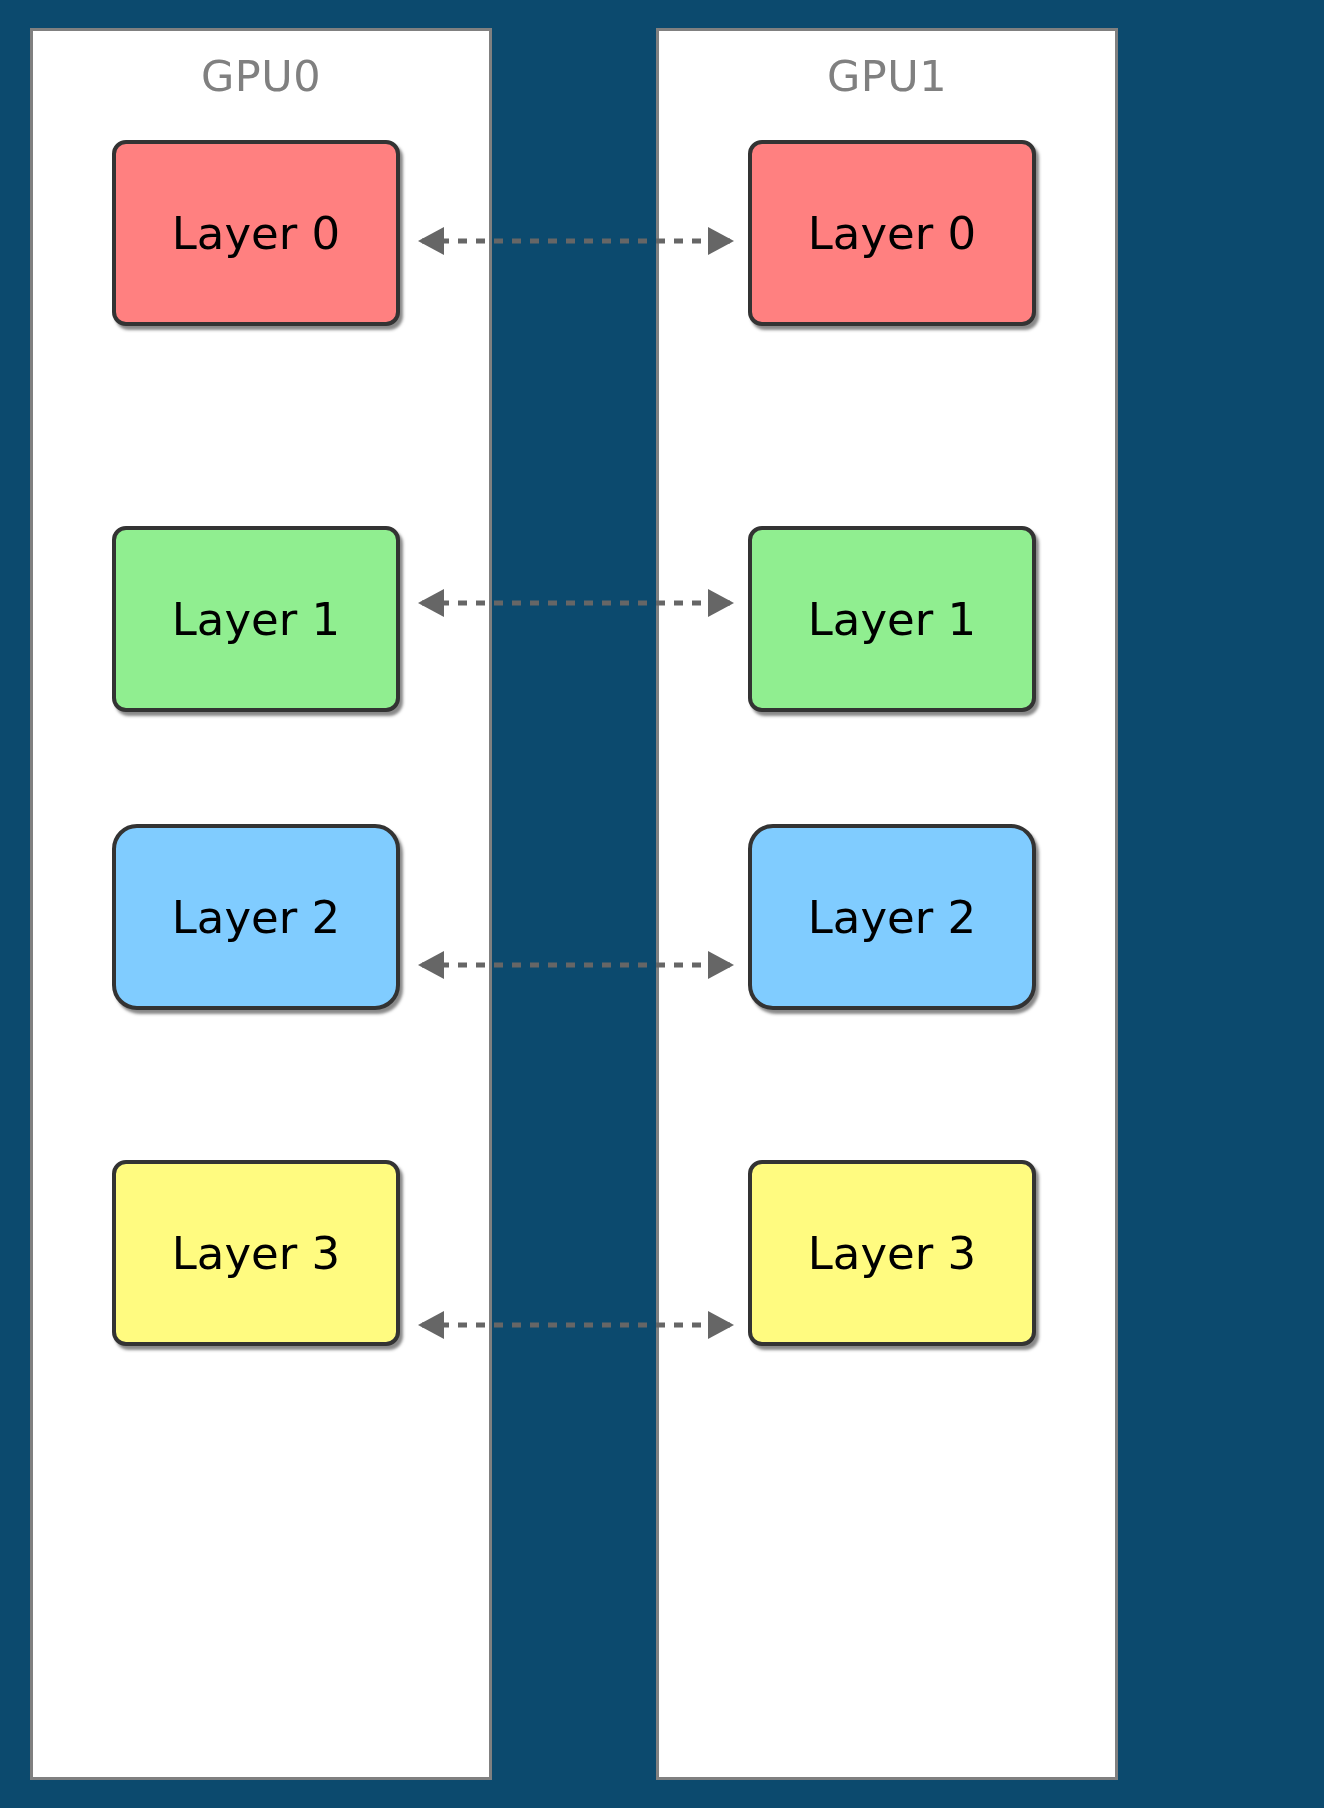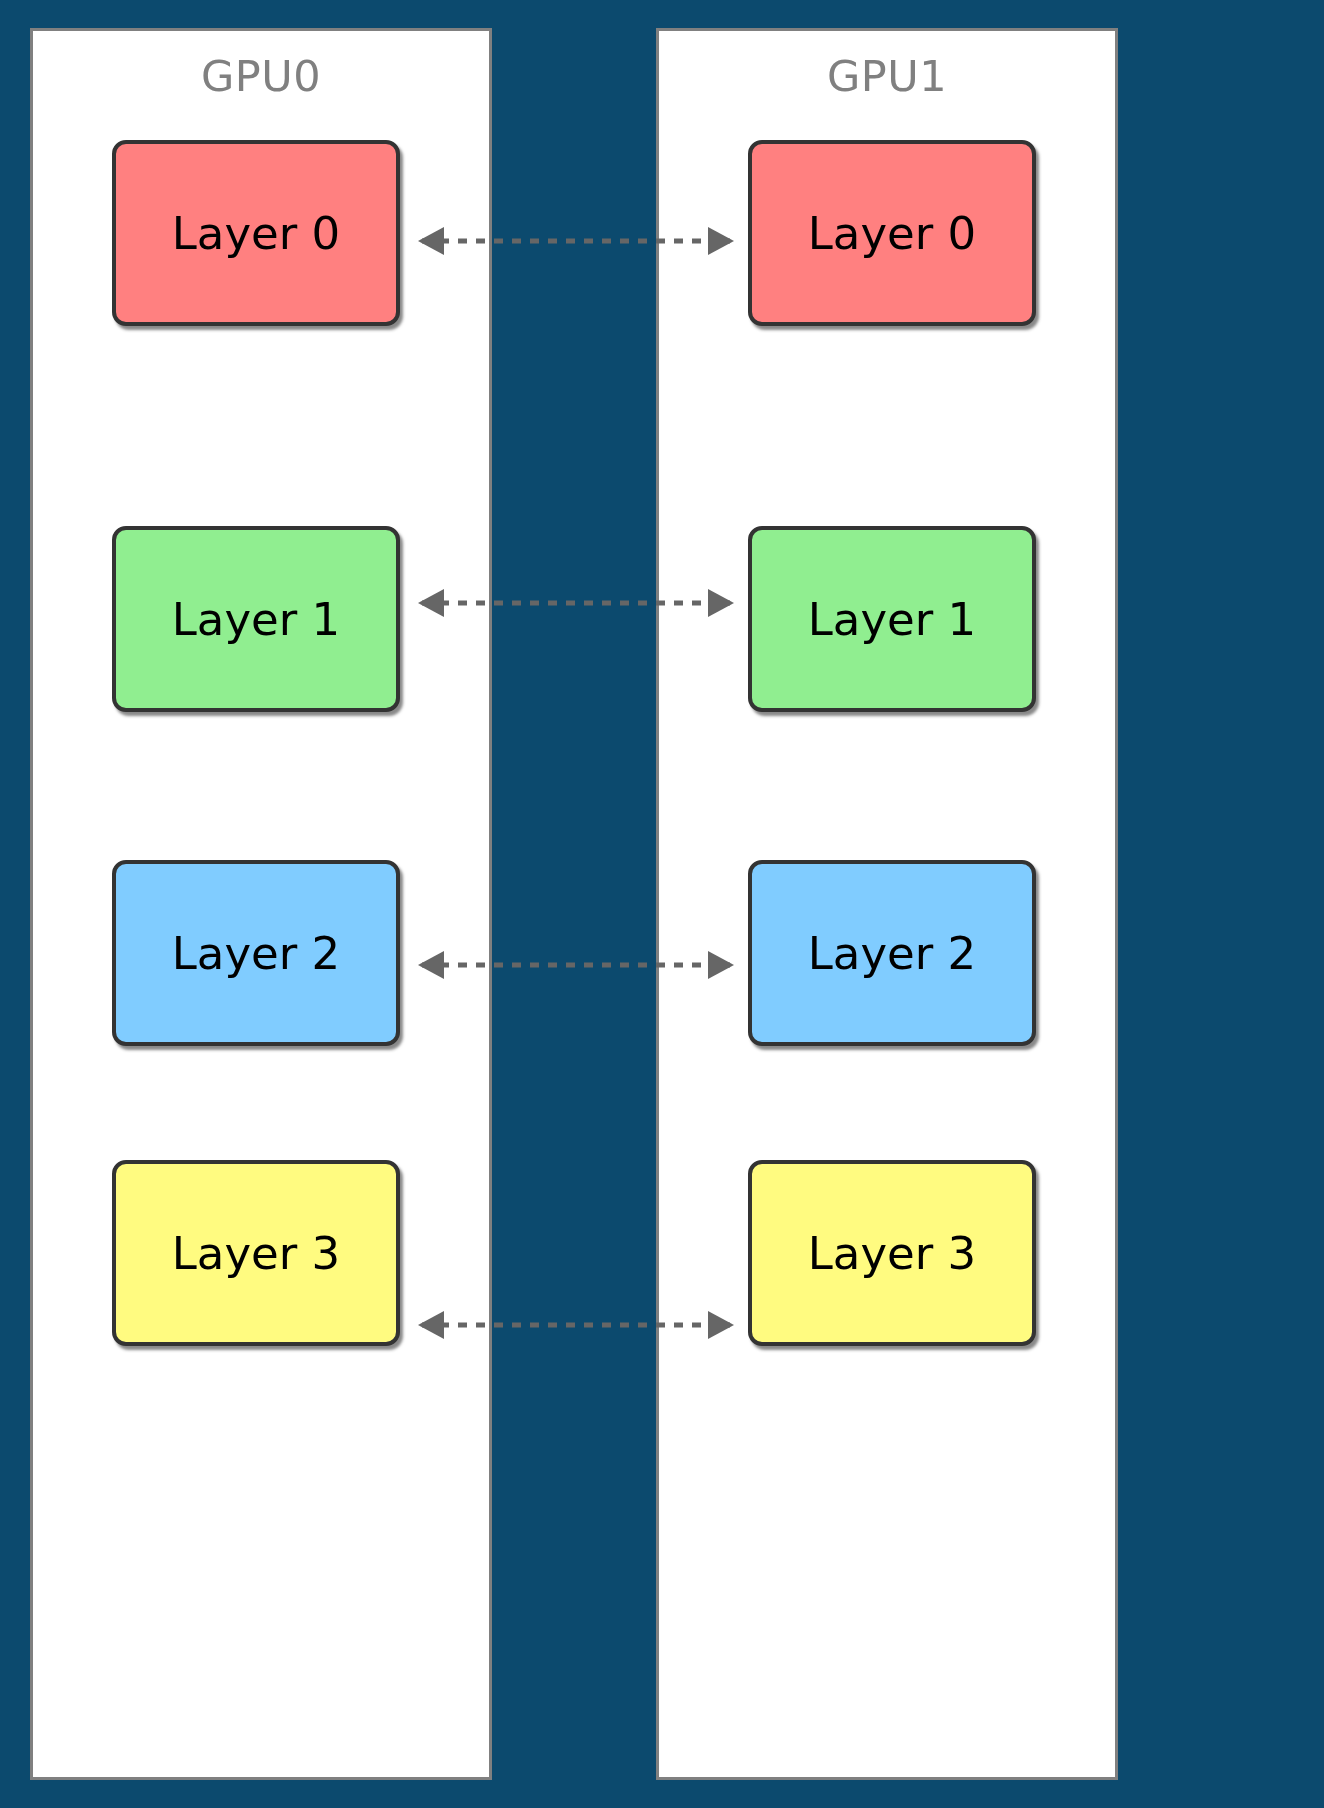--- a/index.html
+++ b/index.html
@@ -55,21 +55,21 @@
     font-size: 45px;
     color: #000000;
     box-shadow: 3px 4px 3px rgba(40,40,40,0.55);
     white-space: nowrap;
   }
   .col-left  { left: 112px; }
   .col-right { left: 748px; }
 
   .row-0 { top: 140px; }
   .row-1 { top: 526px; }
-  .row-2 { top: 860px; }
+  .row-2 { top: 824px; border-radius: 25px; }
   .row-3 { top: 1160px; }
 
   
   .connector {
     position: absolute;
     left: 392px;
     width: 368px;
     height: 40px;
     pointer-events: none;
   }

